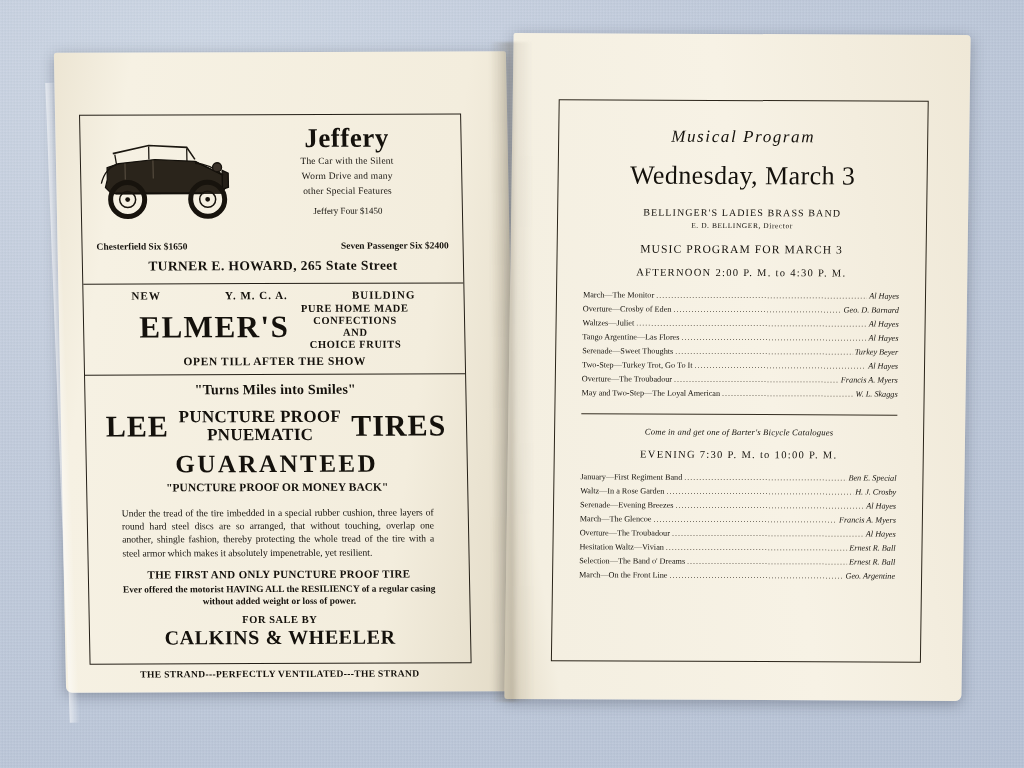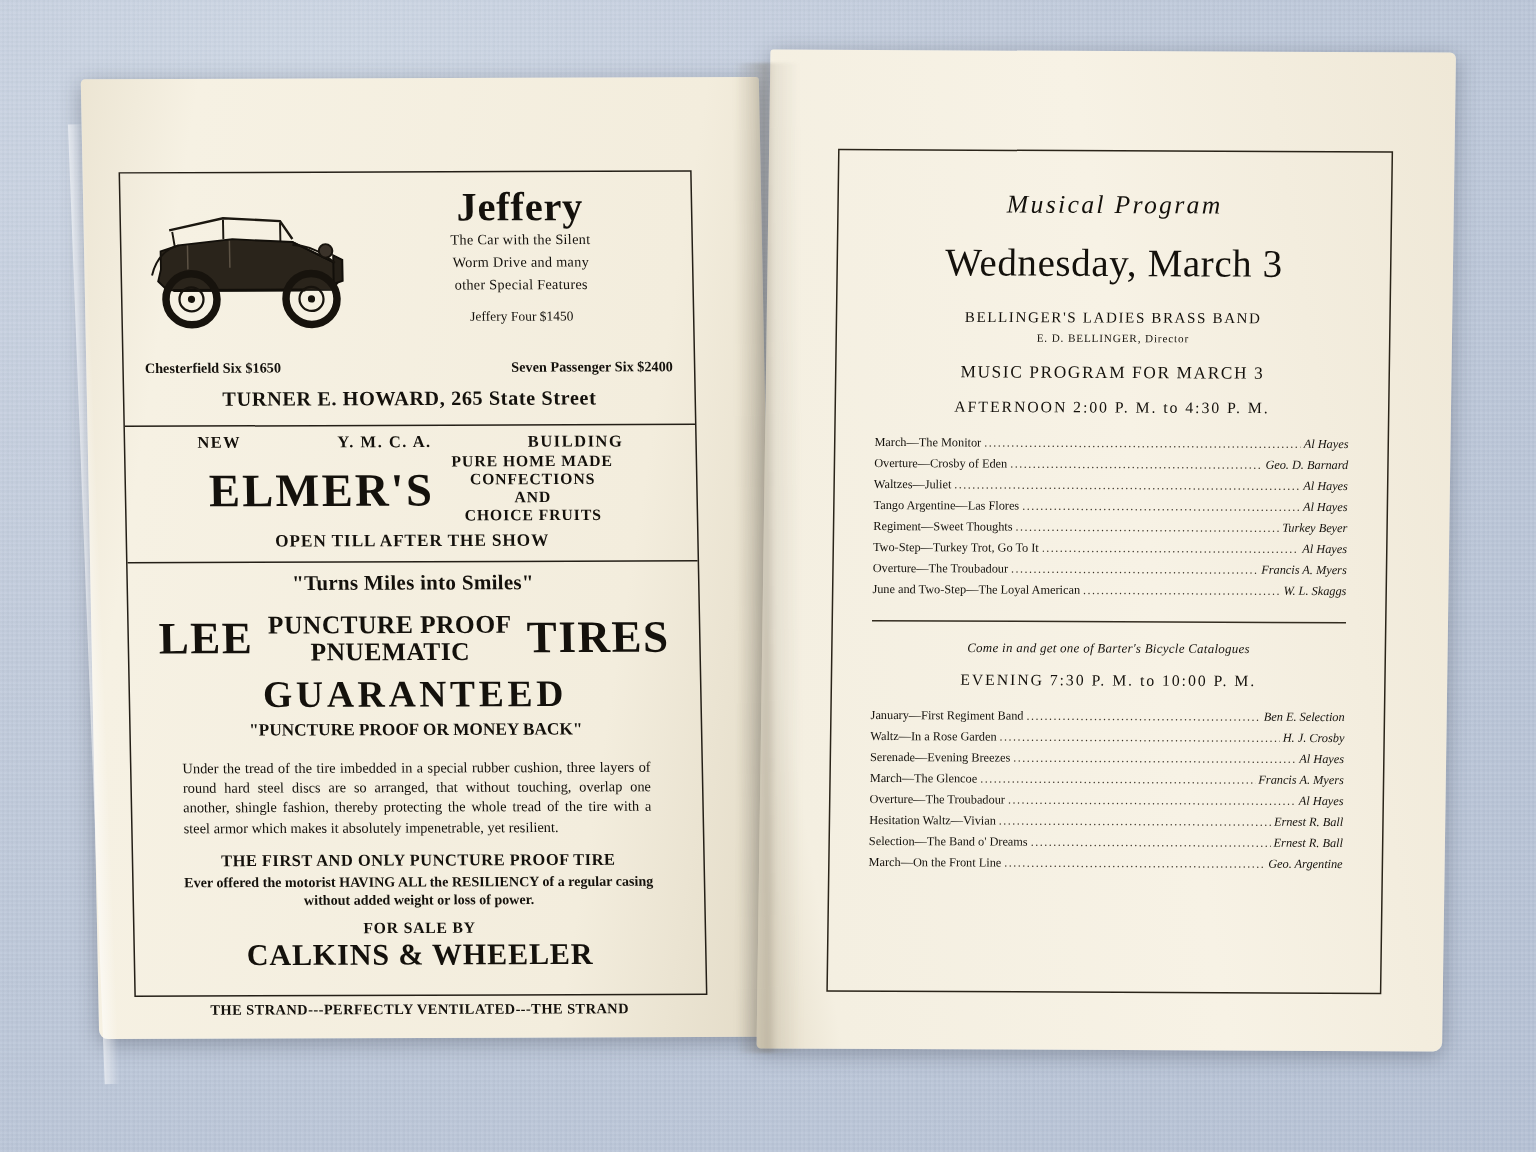--- a/index.html
+++ b/index.html
@@ -509,51 +509,51 @@
                 <span class="li-title">Waltzes—Juliet</span>
                 <span class="li-dots">..........................................................................................</span>
                 <span class="li-by">Al Hayes</span>
               </div>
               <div class="listing-row">
                 <span class="li-title">Tango Argentine—Las Flores</span>
                 <span class="li-dots">..........................................................................................</span>
                 <span class="li-by">Al Hayes</span>
               </div>
               <div class="listing-row">
-                <span class="li-title">Regiment—Sweet Thoughts</span>
+                <span class="li-title">Serenade—Sweet Thoughts</span>
                 <span class="li-dots">..........................................................................................</span>
                 <span class="li-by">Turkey Beyer</span>
               </div>
               <div class="listing-row">
                 <span class="li-title">Two-Step—Turkey Trot, Go To It</span>
                 <span class="li-dots">..........................................................................................</span>
                 <span class="li-by">Al Hayes</span>
               </div>
               <div class="listing-row">
                 <span class="li-title">Overture—The Troubadour</span>
                 <span class="li-dots">..........................................................................................</span>
                 <span class="li-by">Francis A. Myers</span>
               </div>
               <div class="listing-row">
-                <span class="li-title">June and Two-Step—The Loyal American</span>
+                <span class="li-title">May and Two-Step—The Loyal American</span>
                 <span class="li-dots">..........................................................................................</span>
                 <span class="li-by">W. L. Skaggs</span>
               </div>
             </div>
 
           <div class="sep-rule"></div>
           <div id="catalogue-note">Come in and get one of Barter's Bicycle Catalogues</div>
 
           <div id="evening-head">EVENING 7:30 P. M. to 10:00 P. M.</div>
 
           <div class="listing" id="evening-list">
               <div class="listing-row">
                 <span class="li-title">January—First Regiment Band</span>
                 <span class="li-dots">..........................................................................................</span>
-                <span class="li-by">Ben E. Selection</span>
+                <span class="li-by">Ben E. Special</span>
               </div>
               <div class="listing-row">
                 <span class="li-title">Waltz—In a Rose Garden</span>
                 <span class="li-dots">..........................................................................................</span>
                 <span class="li-by">H. J. Crosby</span>
               </div>
               <div class="listing-row">
                 <span class="li-title">Serenade—Evening Breezes</span>
                 <span class="li-dots">..........................................................................................</span>
                 <span class="li-by">Al Hayes</span>

